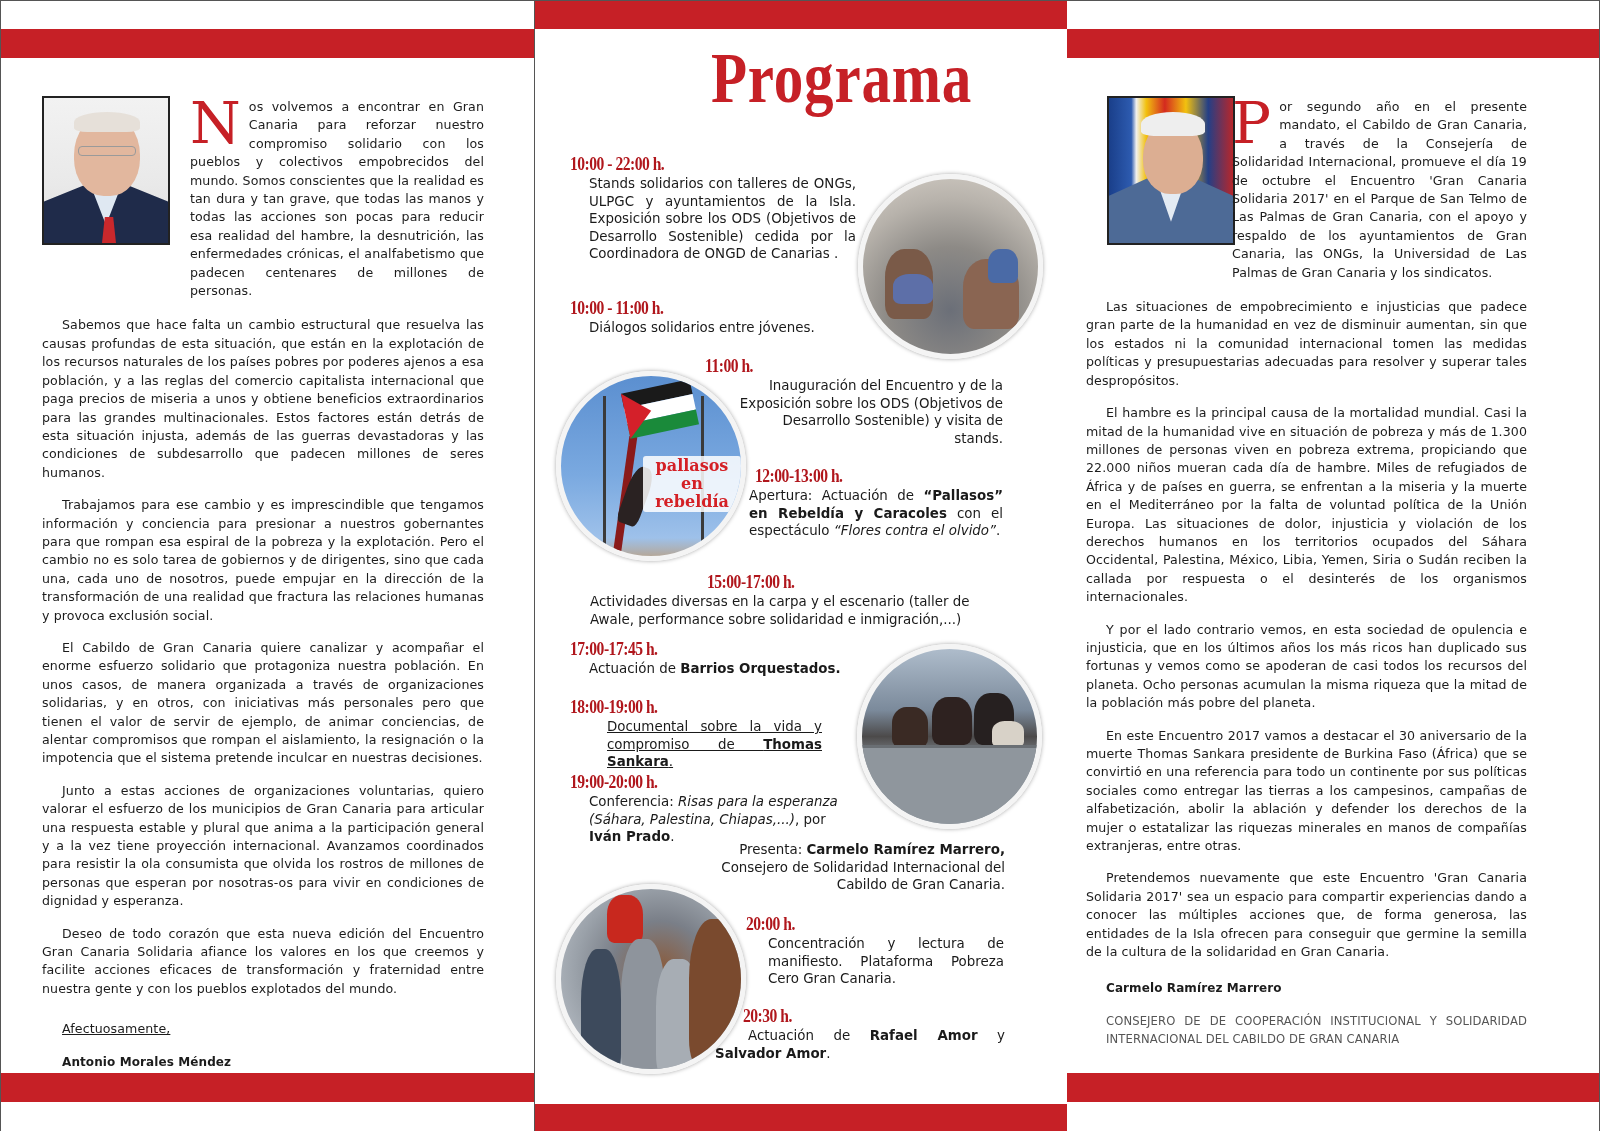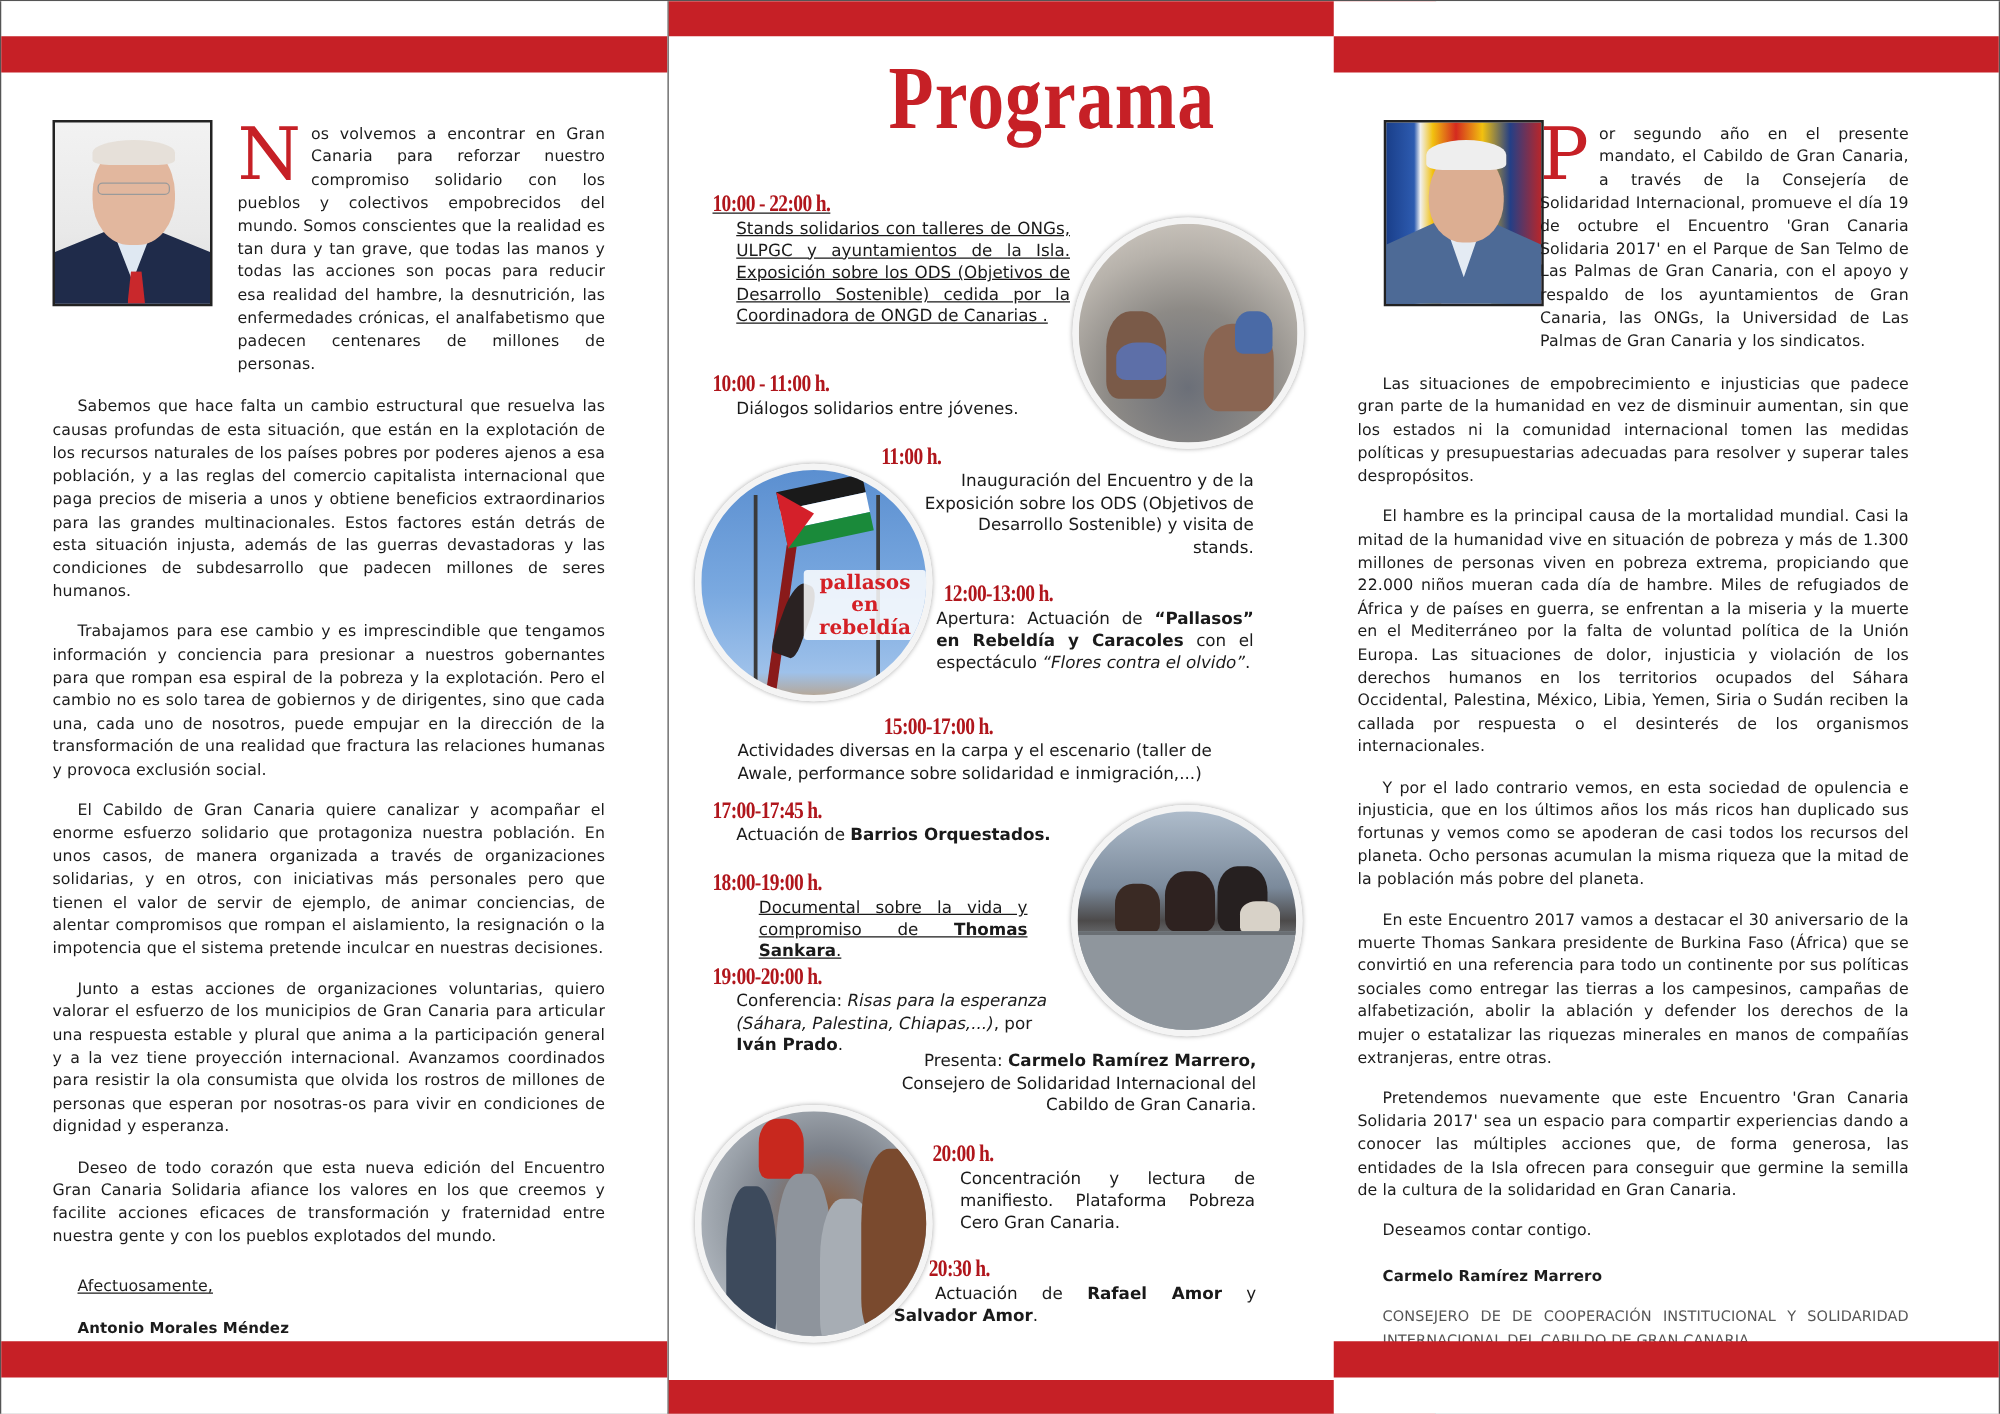--- a/index.html
+++ b/index.html
@@ -129,21 +129,21 @@
     </div>
 
     <div class="photo crowd" title="Refugiados caminando">
       <div class="fig" style="left:46px;top:6px;width:36px;height:48px;background:#c8281e;"></div>
       <div class="fig" style="left:20px;top:60px;width:40px;height:130px;background:#3d4a5c;"></div>
       <div class="fig" style="left:60px;top:50px;width:44px;height:140px;background:#8e949c;"></div>
       <div class="fig" style="left:95px;top:70px;width:44px;height:120px;background:#a7adb4;"></div>
       <div class="fig" style="left:128px;top:30px;width:56px;height:150px;background:#7a4a2e;"></div>
     </div>
 
-    <div class="ev" style="left:35px;top:152px;width:286px;text-decoration:underline;">
+    <div class="ev" style="left:35px;top:152px;width:286px;">
       <span class="time">10:00 - 22:00 h.</span>
       <div class="desc" style="margin-left:19px;"><span>Stands solidarios con talleres de ONGs, ULPGC y ayuntamientos de la Isla. Exposición sobre los ODS (Objetivos de Desarrollo Sostenible) cedida por la Coordinadora de ONGD de Canarias .</span></div>
     </div>
 
     <div class="ev" style="left:35px;top:296px;width:286px;">
       <span class="time">10:00 - 11:00 h.</span>
       <div class="desc" style="margin-left:19px;"><span>Diálogos solidarios entre jóvenes.</span></div>
     </div>
 
     <div class="ev" style="left:172px;top:354px;width:296px;">
@@ -206,20 +206,19 @@
     <div class="letter" style="left:19px;top:97px;width:441px;">
       <div style="margin-left:146px;">
         <span class="dropcap">P</span><span>or segundo año en el presente mandato, el Cabildo de Gran Canaria, a través de la Consejería de Solidaridad Internacional, promueve el día 19 de octubre el Encuentro 'Gran Canaria Solidaria 2017' en el Parque de San Telmo de Las Palmas de Gran Canaria, con el apoyo y respaldo de los ayuntamientos de Gran Canaria, las ONGs, la Universidad de Las Palmas de Gran Canaria y los sindicatos.</span>
       </div>
       <div style="clear:both;height:16px;"></div>
       <p>Las situaciones de empobrecimiento e injusticias que padece gran parte de la humanidad en vez de disminuir aumentan, sin que los estados ni la comunidad internacional tomen las medidas políticas y presupuestarias adecuadas para resolver y superar tales despropósitos.</p>
       <p>El hambre es la principal causa de la mortalidad mundial. Casi la mitad de la humanidad vive en situación de pobreza y más de 1.300 millones de personas viven en pobreza extrema, propiciando que 22.000 niños mueran cada día de hambre. Miles de refugiados de África y de países en guerra, se enfrentan a la miseria y la muerte en el Mediterráneo por la falta de voluntad política de la Unión Europa. Las situaciones de dolor, injusticia y violación de los derechos humanos en los territorios ocupados del Sáhara Occidental, Palestina, México, Libia, Yemen, Siria o Sudán reciben la callada por respuesta o el desinterés de los organismos internacionales.</p>
       <p>Y por el lado contrario vemos, en esta sociedad de opulencia e injusticia, que en los últimos años los más ricos han duplicado sus fortunas y vemos como se apoderan de casi todos los recursos del planeta. Ocho personas acumulan la misma riqueza que la mitad de la población más pobre del planeta.</p>
       <p>En este Encuentro 2017 vamos a destacar el 30 aniversario de la muerte Thomas Sankara presidente de Burkina Faso (África) que se convirtió en una referencia para todo un continente por sus políticas sociales como entregar las tierras a los campesinos, campañas de alfabetización, abolir la ablación y defender los derechos de la mujer o estatalizar las riquezas minerales en manos de compañías extranjeras, entre otras.</p>
       <p>Pretendemos nuevamente que este Encuentro 'Gran Canaria Solidaria 2017' sea un espacio para compartir experiencias dando a conocer las múltiples acciones que, de forma generosa, las entidades de la Isla ofrecen para conseguir que germine la semilla de la cultura de la solidaridad en Gran Canaria.</p>
-      <div class="sign-close" style="margin-top:6px;">Deseamos contar contigo.</div>
       <div class="sign-name" style="margin-top:18px;">Carmelo Ramírez Marrero</div>
       <div class="sign-title">CONSEJERO DE DE COOPERACIÓN INSTITUCIONAL Y SOLIDARIDAD INTERNACIONAL DEL CABILDO DE GRAN CANARIA</div>
     </div>
 
     <div class="bar bottom"></div>
   </section>
 </div>
 
 </body></html>

